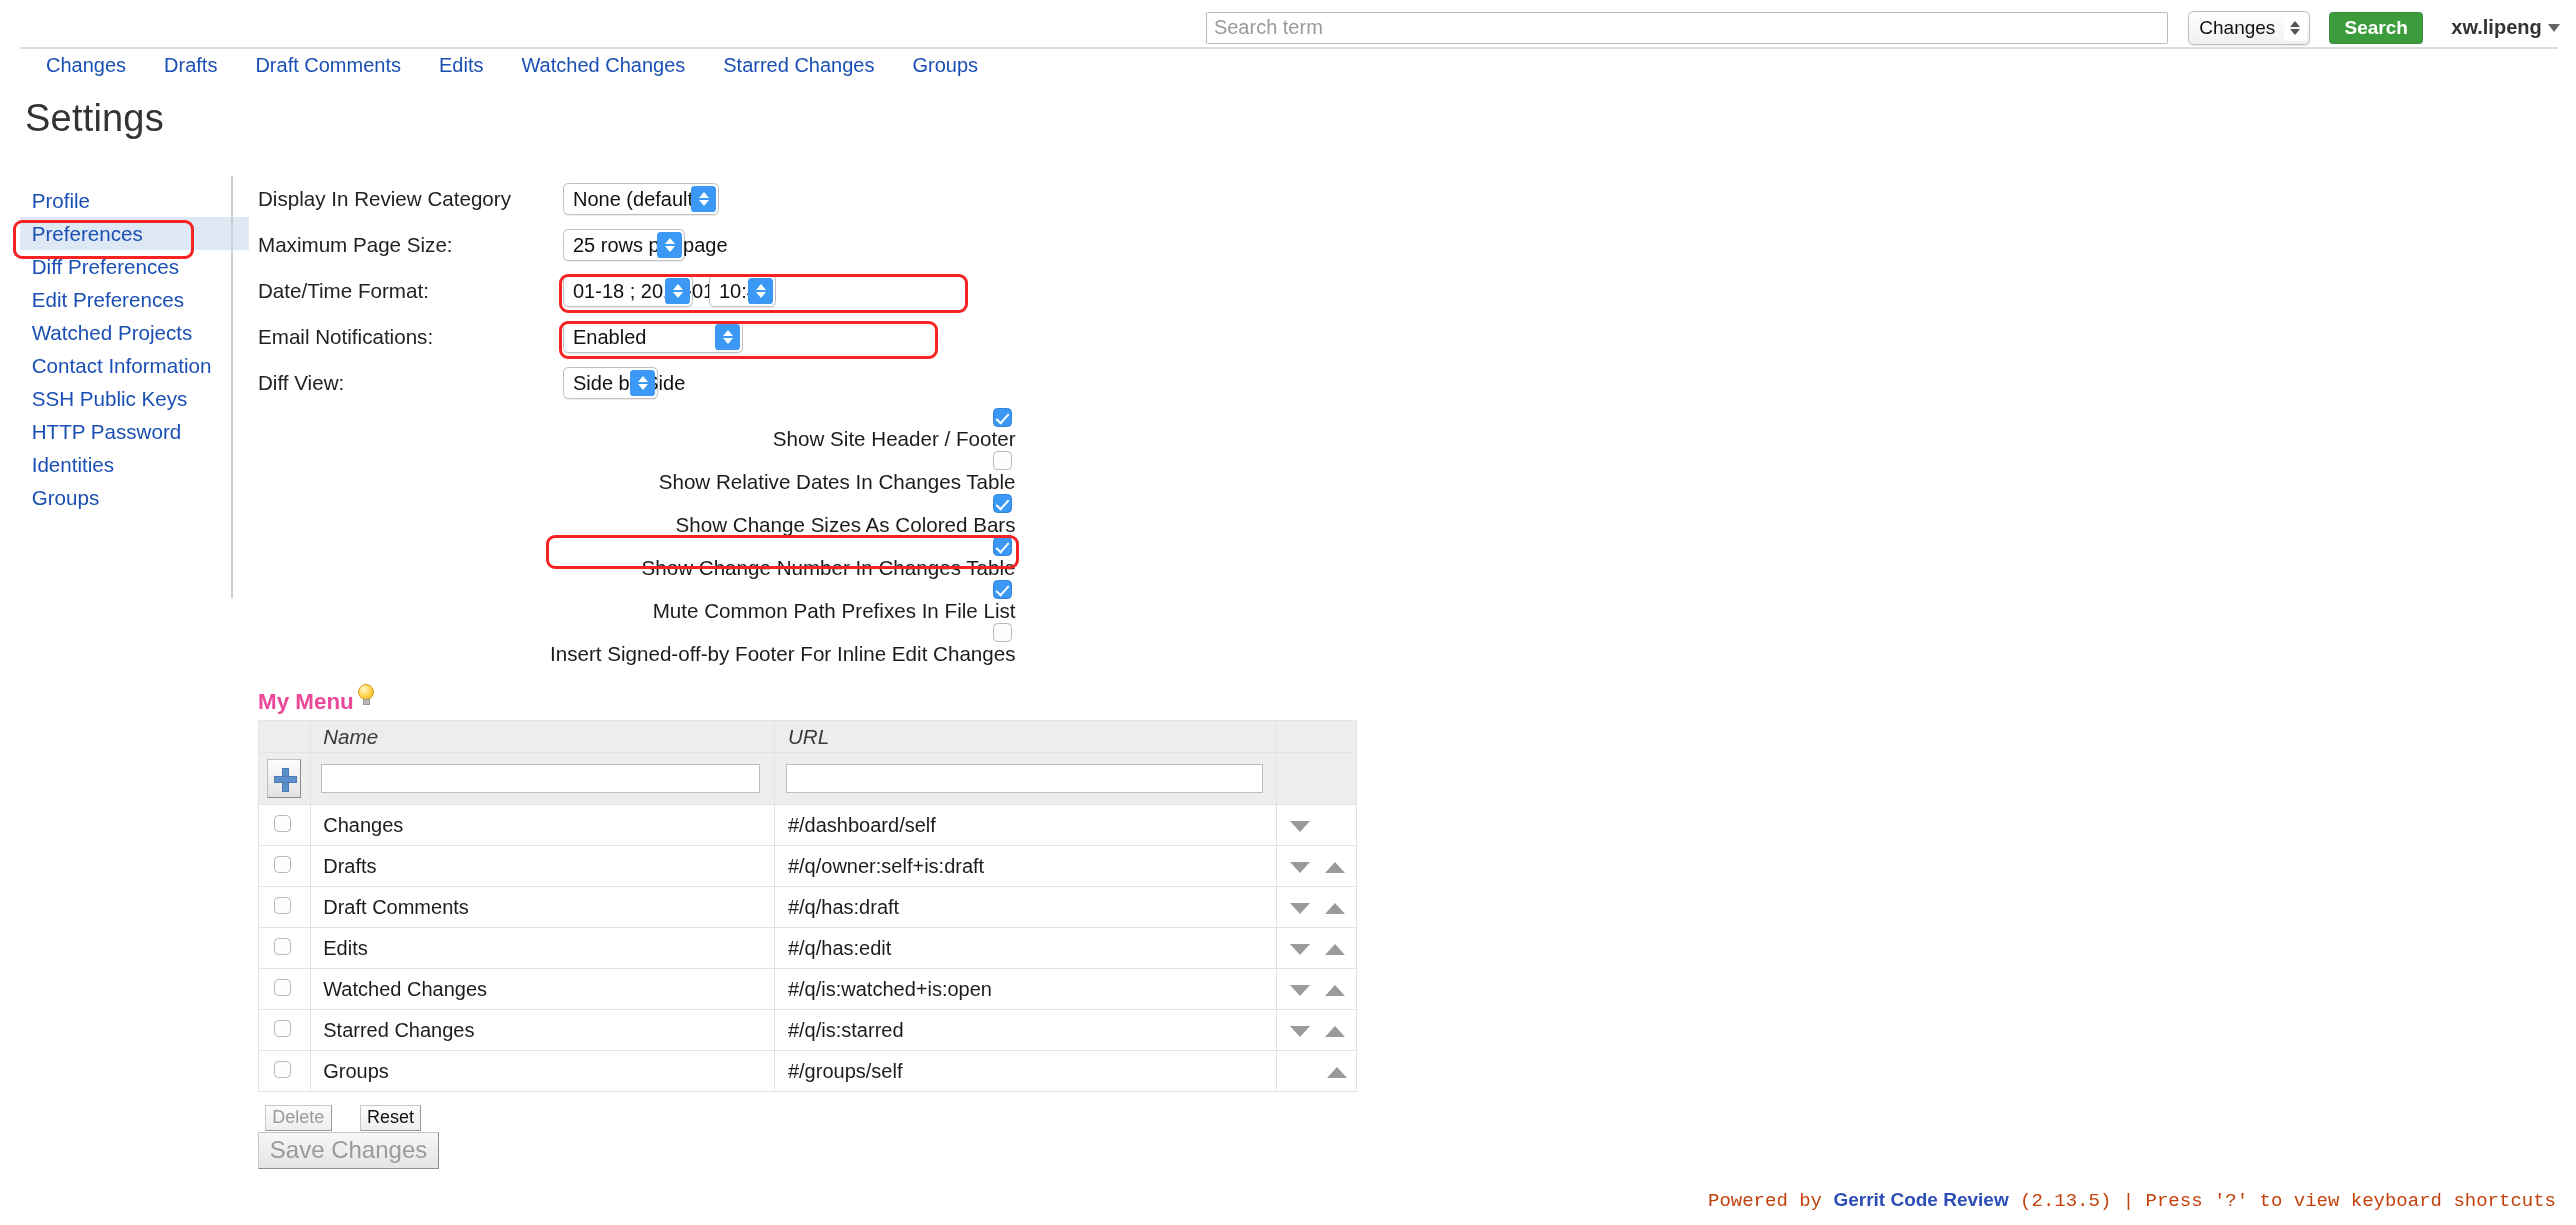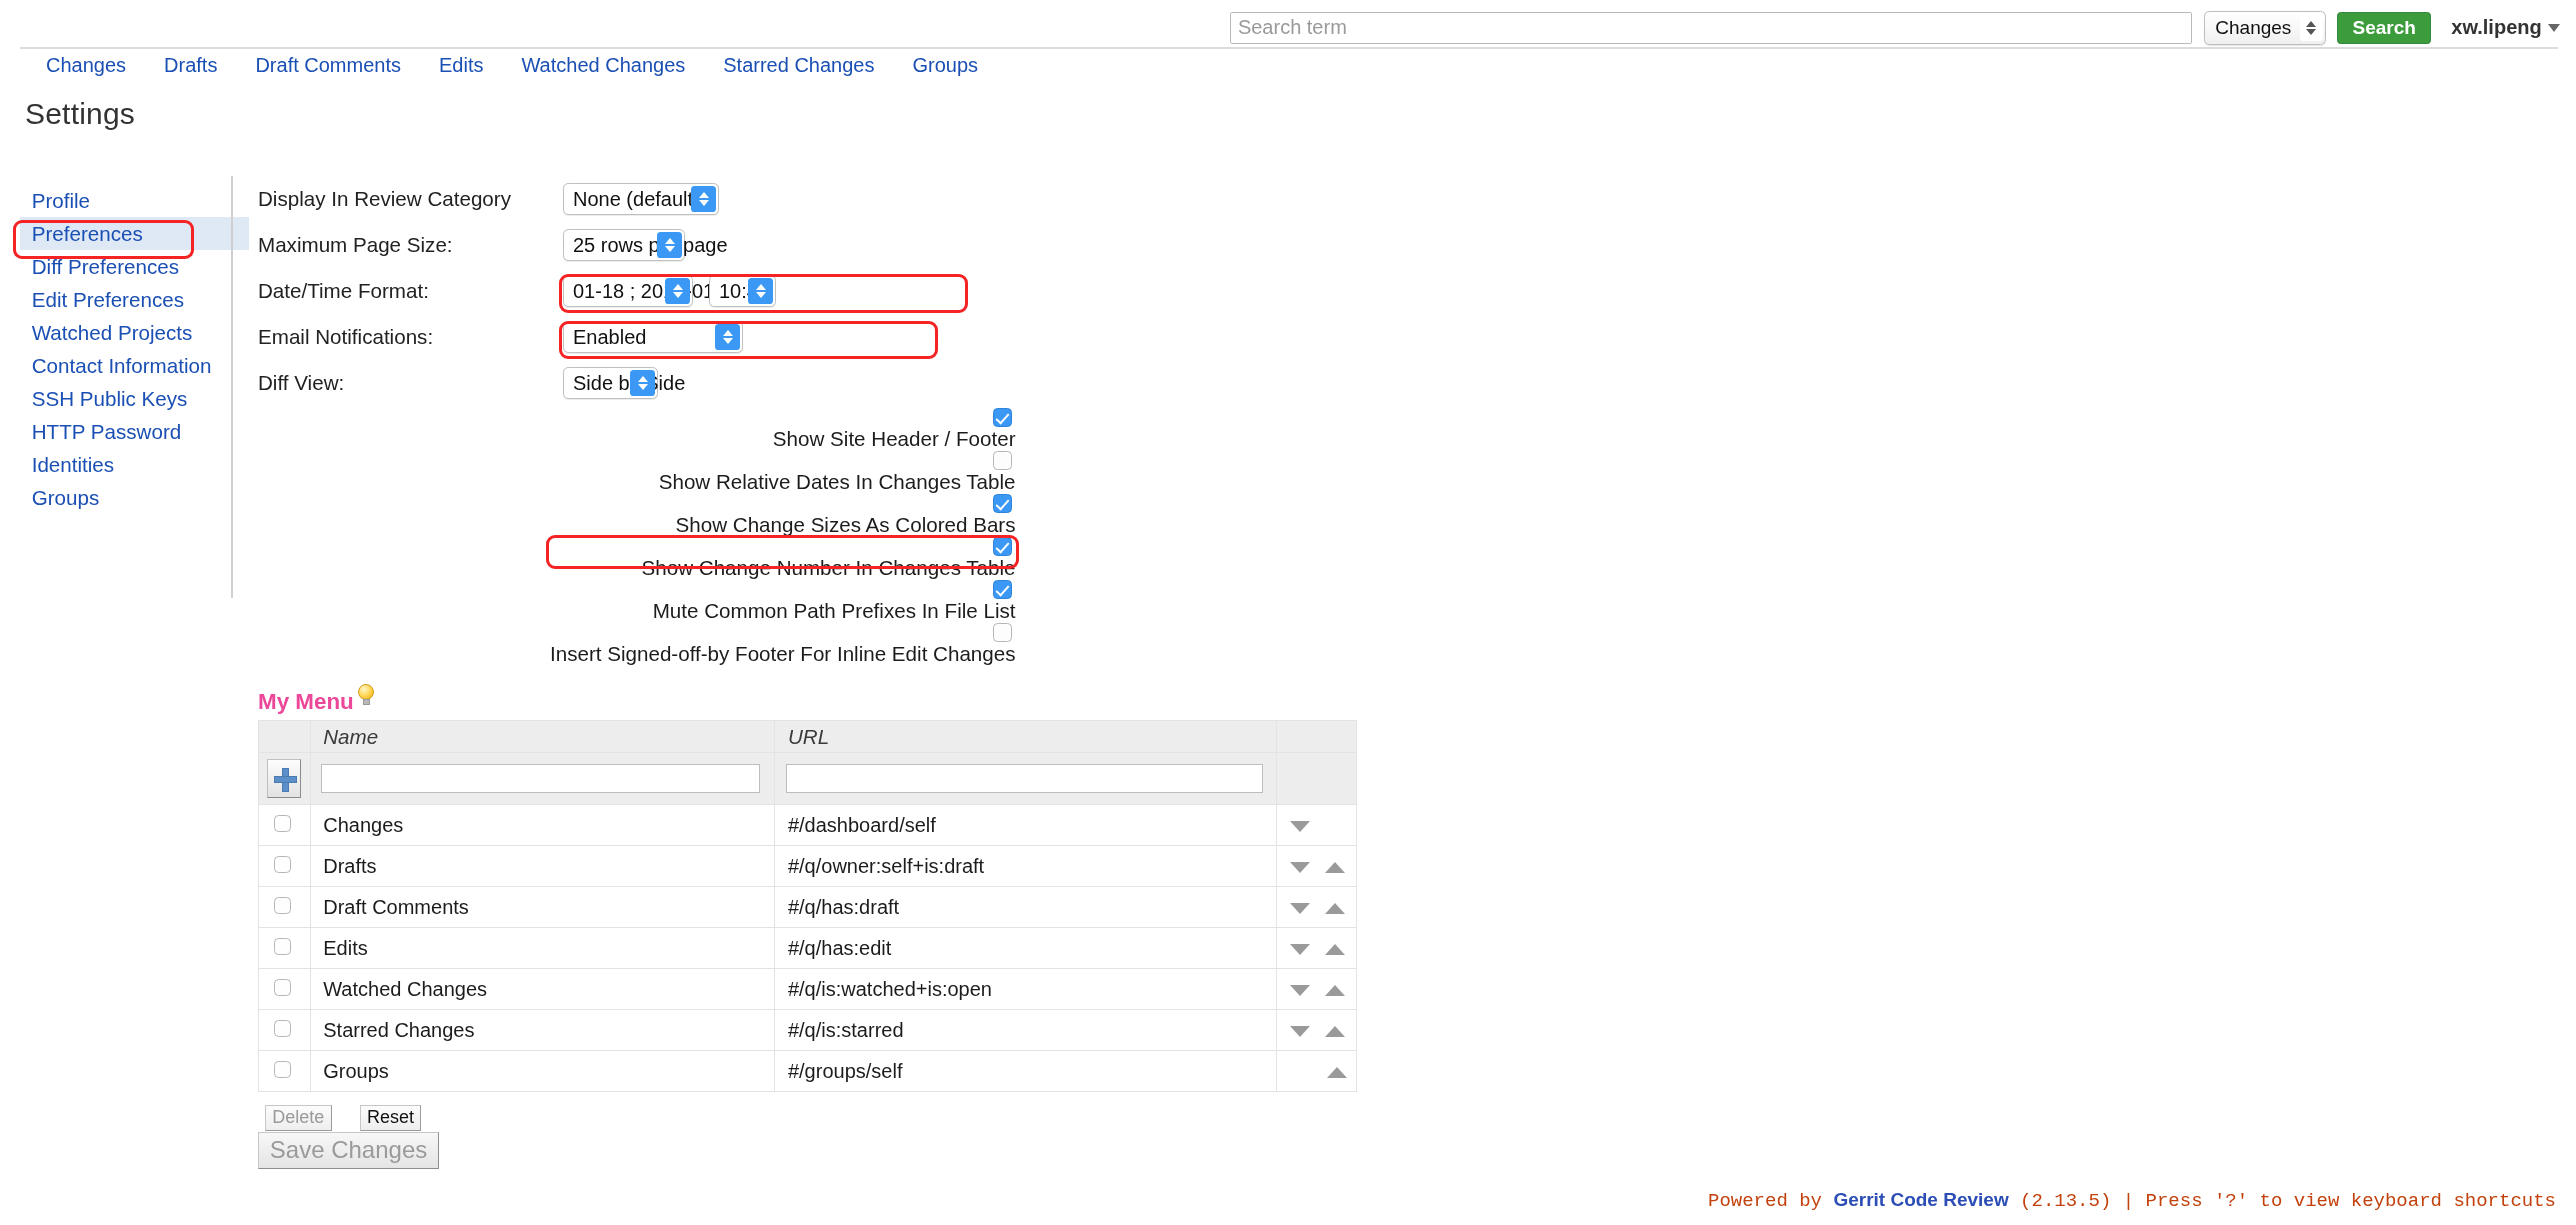--- a/index.html
+++ b/index.html
@@ -23,21 +23,21 @@
   #mainmenu .mitem {
     font-size: 23px; font-weight: bold; color: #222222;
     padding: 0 23px; cursor: pointer; white-space: nowrap;
     line-height: 30.5px;
   }
   #mainmenu .mitem:first-child { padding-left: 18px; }
 
   
   #searchzone {
     position: absolute; right: 16px; top: 10.8px;
-    display: flex; align-items: center; gap: 0px;
+    display: flex; align-items: center; gap: 8px;
   }
   #search-input {
     width: 962px; height: 32px;
     border: 0.9px solid #b9b9b9;
     border-radius: 1.8px;
     font-size: 20px; padding: 0 7.2px;
     color: #222; background: #fff;
     font-family: "Liberation Sans", sans-serif;
     outline: none;
   }
@@ -98,21 +98,21 @@
     display: flex; align-items: center;
   }
   #submenu .sitem {
     font-size: 20px; color: #1a4fb4; padding: 0 19px;
     cursor: pointer; white-space: nowrap; line-height: 27px;
   }
 
   
   #page-title {
     position: absolute; top: 97px; left: 25px;
-    font-size: 30px; color: #333333; font-weight: normal;
+    font-size: 38px; color: #333333; font-weight: normal;
     letter-spacing: 0.2px;
   }
 
   
   #sidebar {
     position: absolute; top: 184px; left: 20px; width: 206px;
   }
   #sidebar .navitem {
     font-size: 20.6px; color: #1a4fb4; line-height: 33px;
     padding-left: 11.7px; cursor: pointer; white-space: nowrap;

